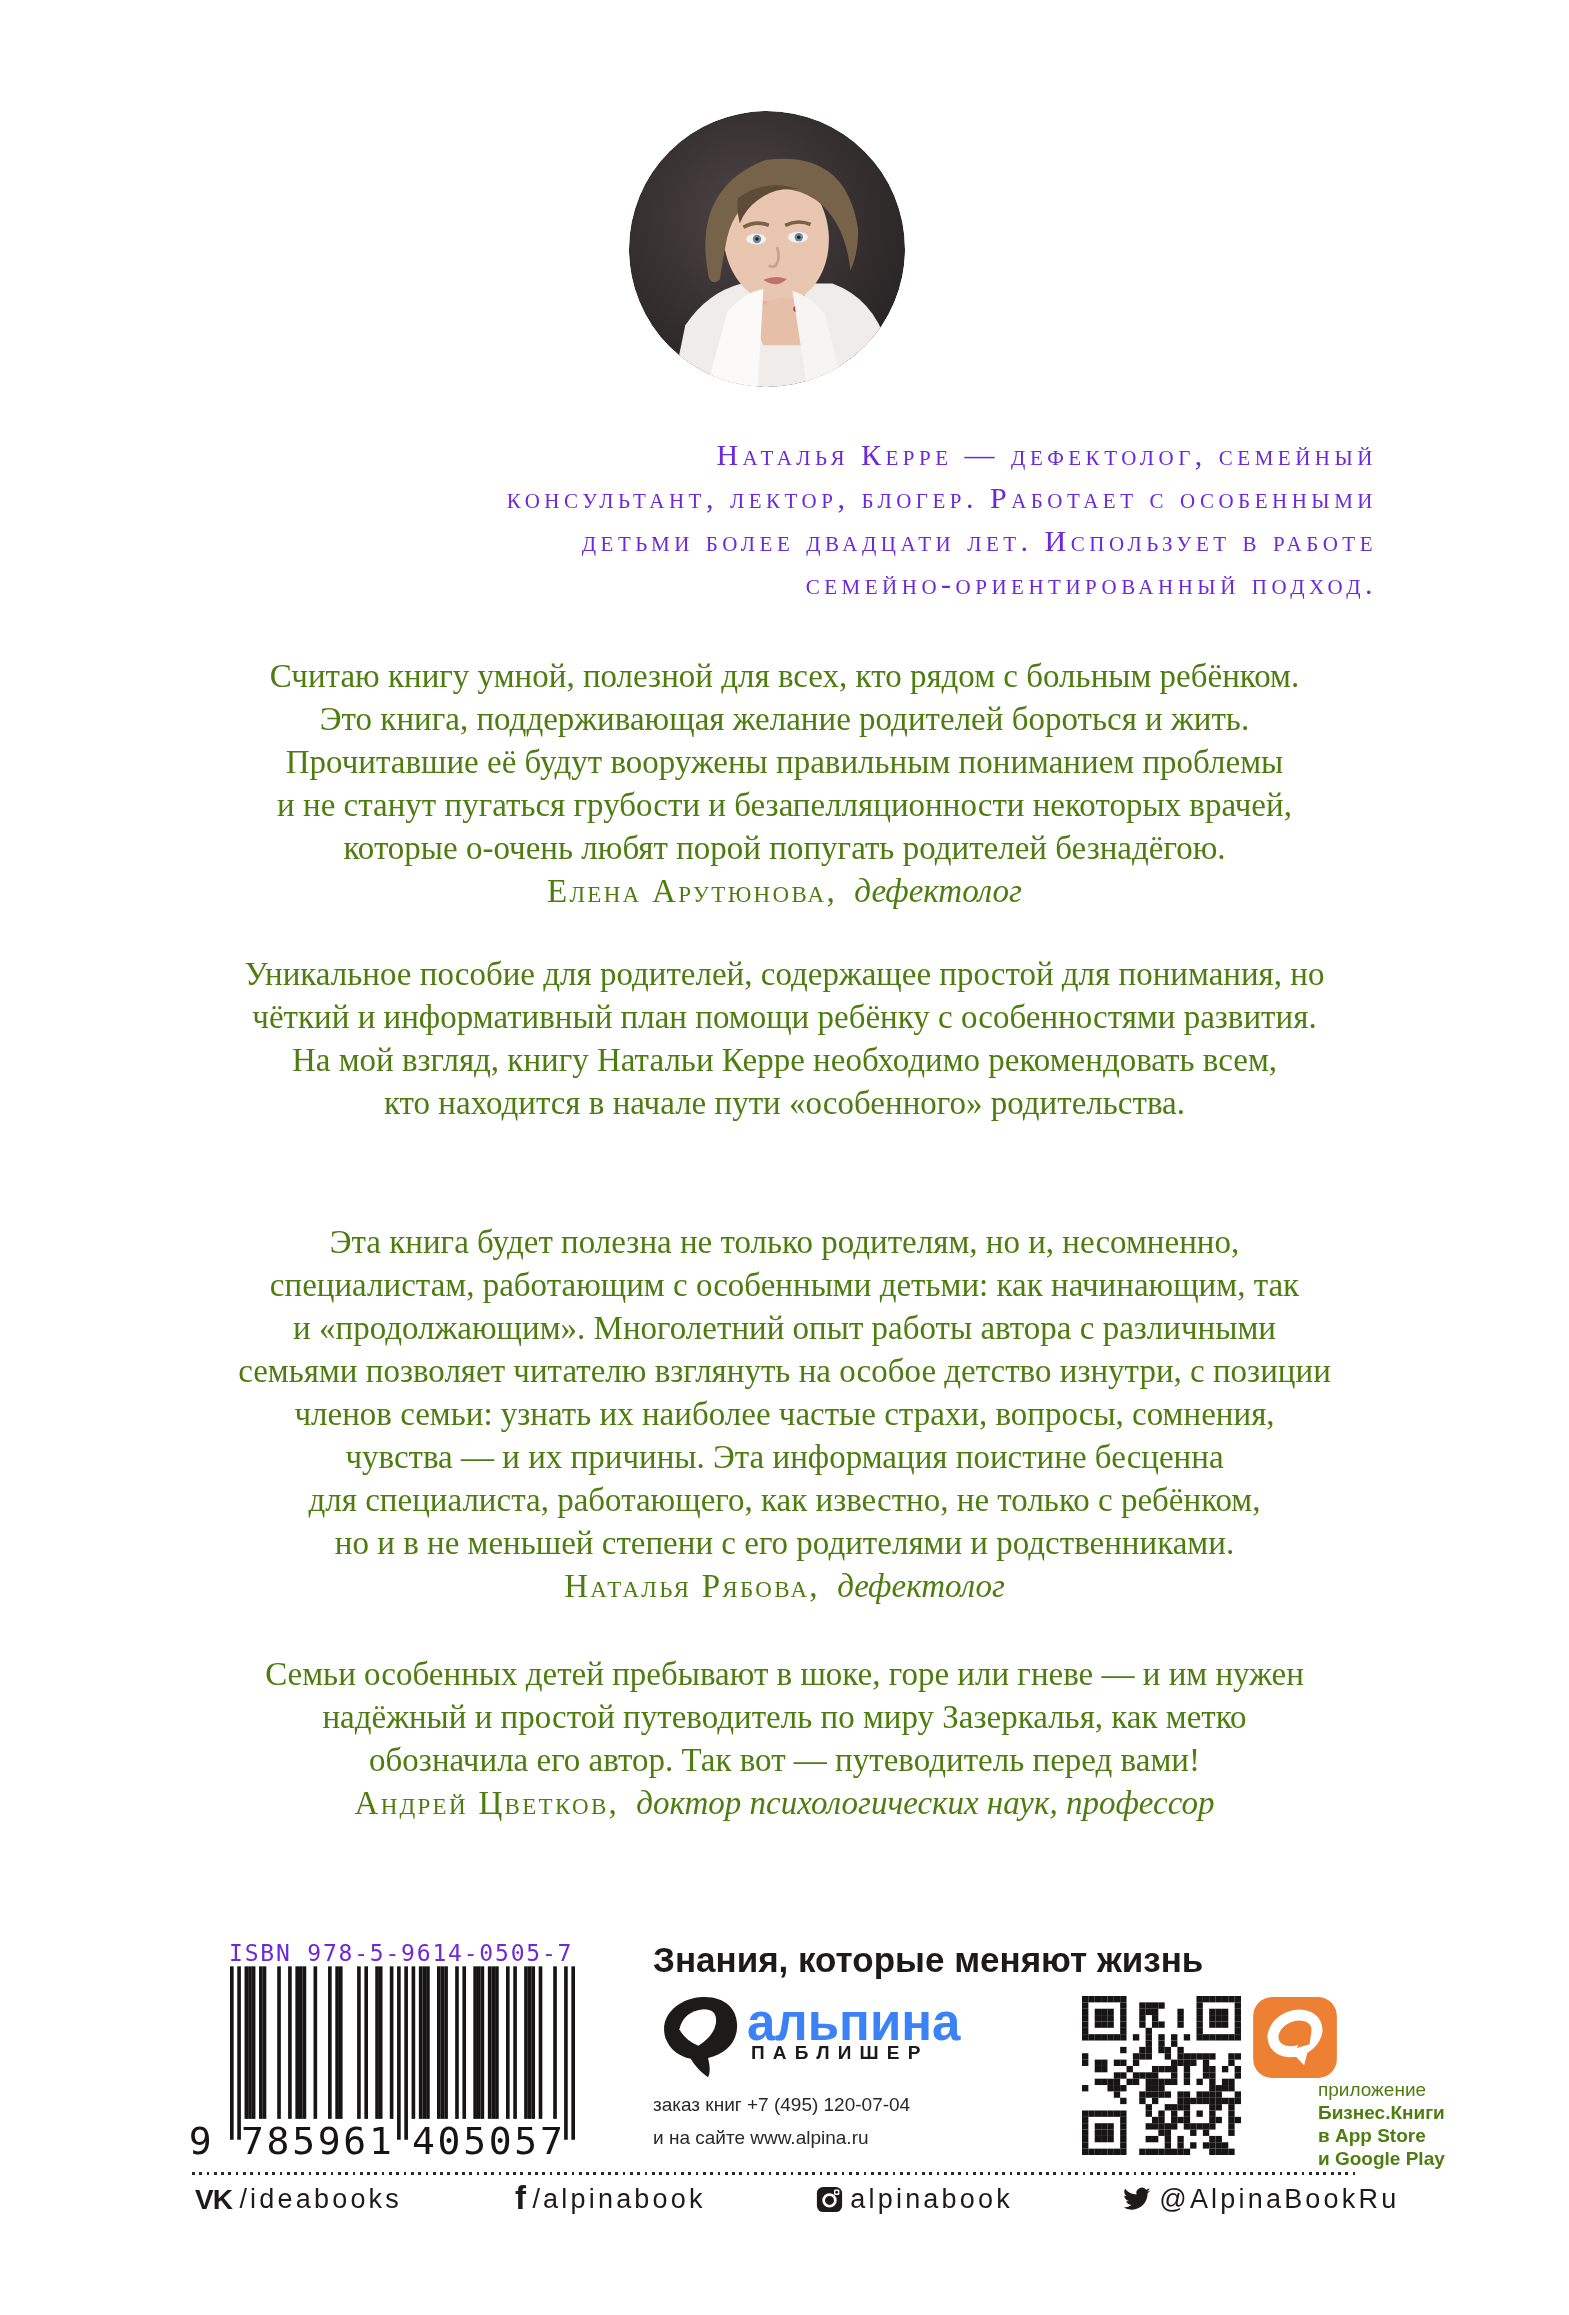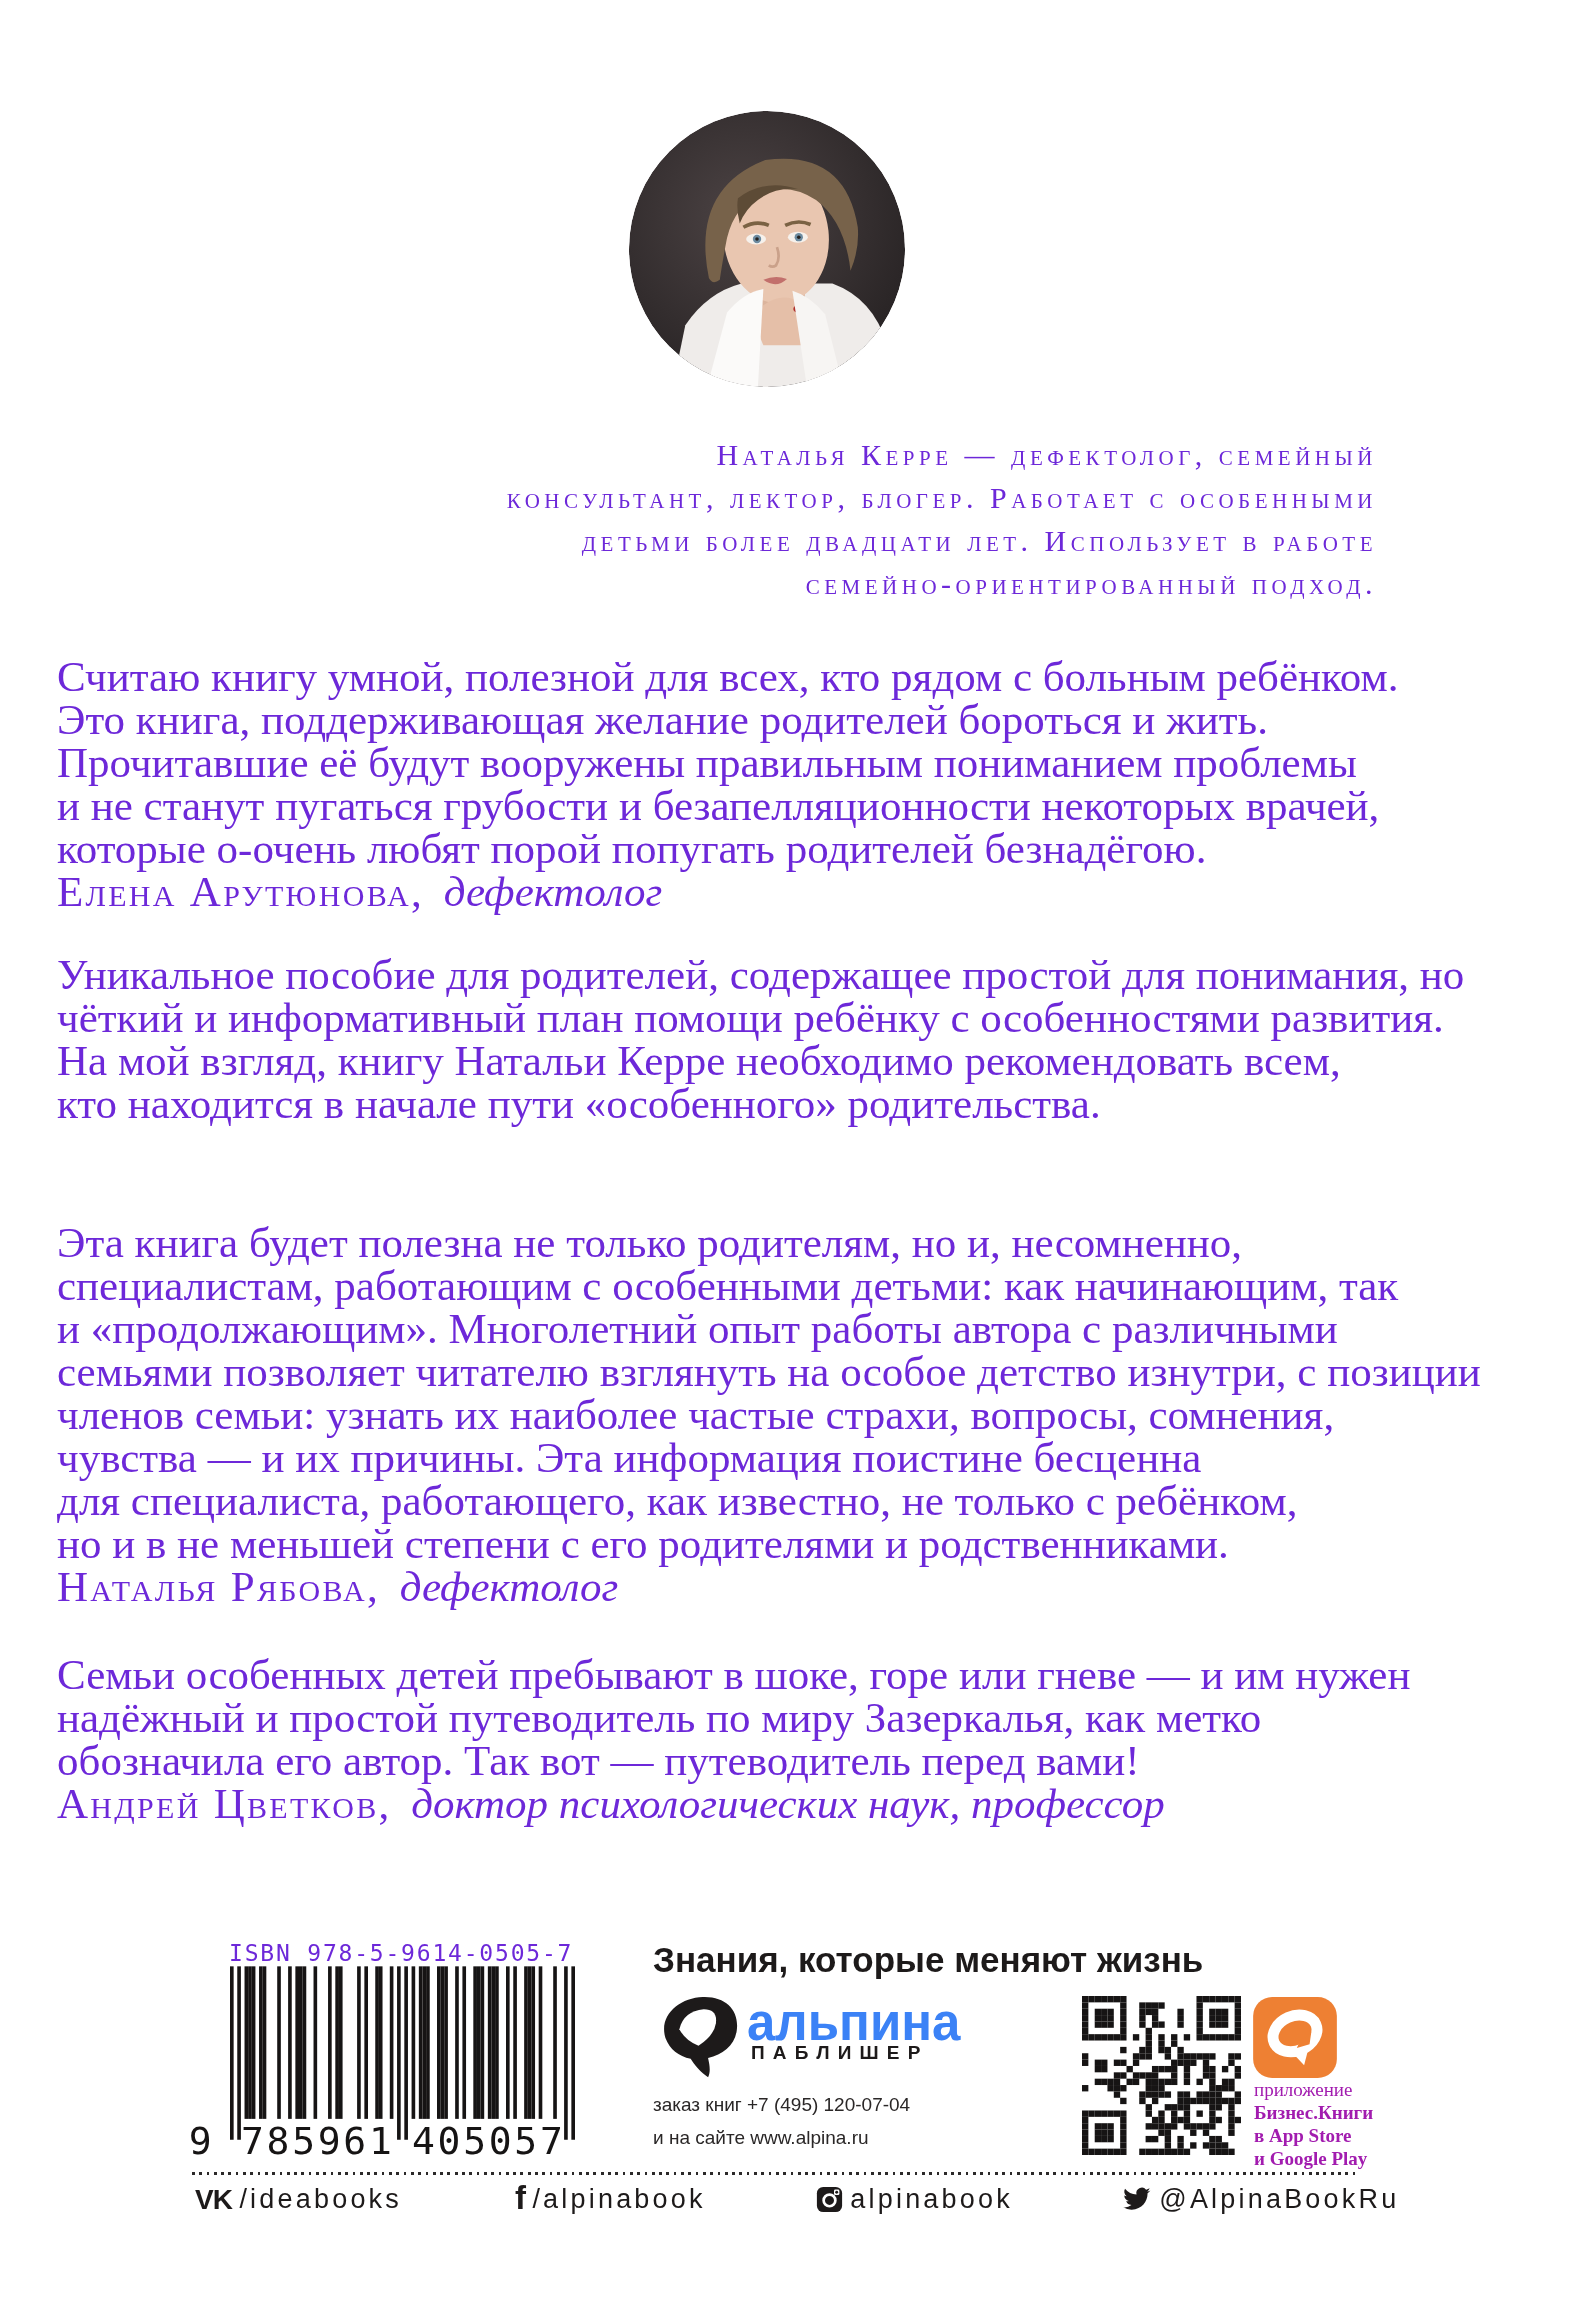--- a/index.html
+++ b/index.html
@@ -12,22 +12,22 @@
   
   .photo{position:absolute;left:629px;top:111px;width:276px;height:276px;border-radius:50%;overflow:hidden;}
   
   .bio{
     position:absolute;left:0;top:433px;width:1377px;text-align:right;
     font-variant:small-caps;font-size:30px;line-height:43px;letter-spacing:4.5px;
     color:#6d28d9;white-space:pre-line;
   }
   
   .quote{
-    position:absolute;left:57px;width:1455px;text-align:left;
-    font-size:43px;line-height:43px;color:#6d28d9;
+    position:absolute;left:57px;width:1455px;text-align:center;
+    font-size:33px;line-height:43px;color:#4d7c0f;
   }
   .quote .qtext{white-space:pre-line;}
   .attr-name{font-variant:small-caps;letter-spacing:2.3px;}
   .attr-role{font-style:italic;margin-left:9px;}
   
   .isbn-block{position:absolute;left:187px;top:1940px;width:400px;height:218px;}
   .isbn-label{
     position:absolute;left:42px;top:0;width:351px;
     font-family:"DejaVu Sans Mono", monospace;font-size:23px;letter-spacing:1.8px;color:#6d28d9;
     white-space:nowrap;
@@ -54,21 +54,21 @@
   }
   .order-line{
     position:absolute;left:653px;font-family:"Liberation Sans", sans-serif;
     font-size:19px;color:#2a2727;white-space:nowrap;
   }
   .order1{top:2094px;}
   .order2{top:2127px;}
   
   #qr-svg{position:absolute;left:1082px;top:1996px;}
   .app-icon{position:absolute;left:1253px;top:1997px;width:84px;height:81px;border-radius:19px;}
-  .app-lines{position:absolute;left:1254px;top:2078px;font-family:Liberation Serif, serif;color:#a21caf;}
+  .app-lines{position:absolute;left:1318px;top:2078px;font-family:Liberation Sans, sans-serif;color:#4d7c0f;}
   .app-lines div{font-size:19px;line-height:23px;white-space:nowrap;}
   .app-l2{font-weight:bold;}
   .app-l3,.app-l4{font-weight:600;}
   
   .dotted{
     position:absolute;left:192px;top:2172px;width:1166px;height:2.7px;
     background:repeating-linear-gradient(90deg,#2b2929 0 2.7px,transparent 2.7px 7.3px);
   }
   .social-item{
     position:absolute;top:2184px;height:31px;display:flex;align-items:center;gap:7.3px;

